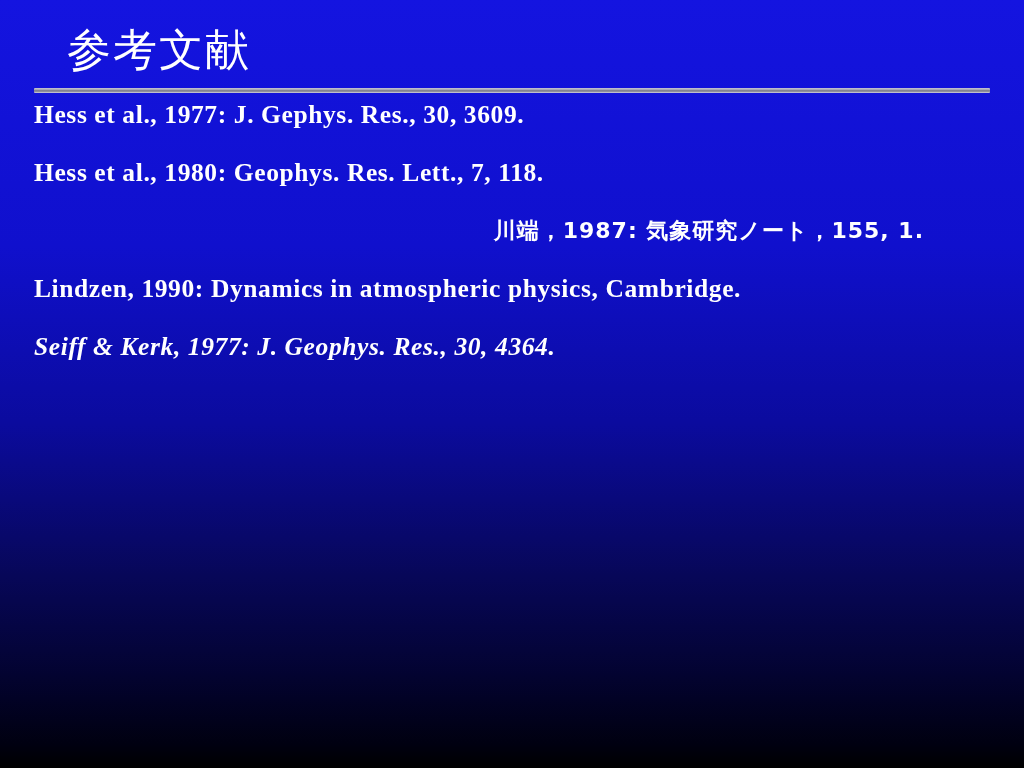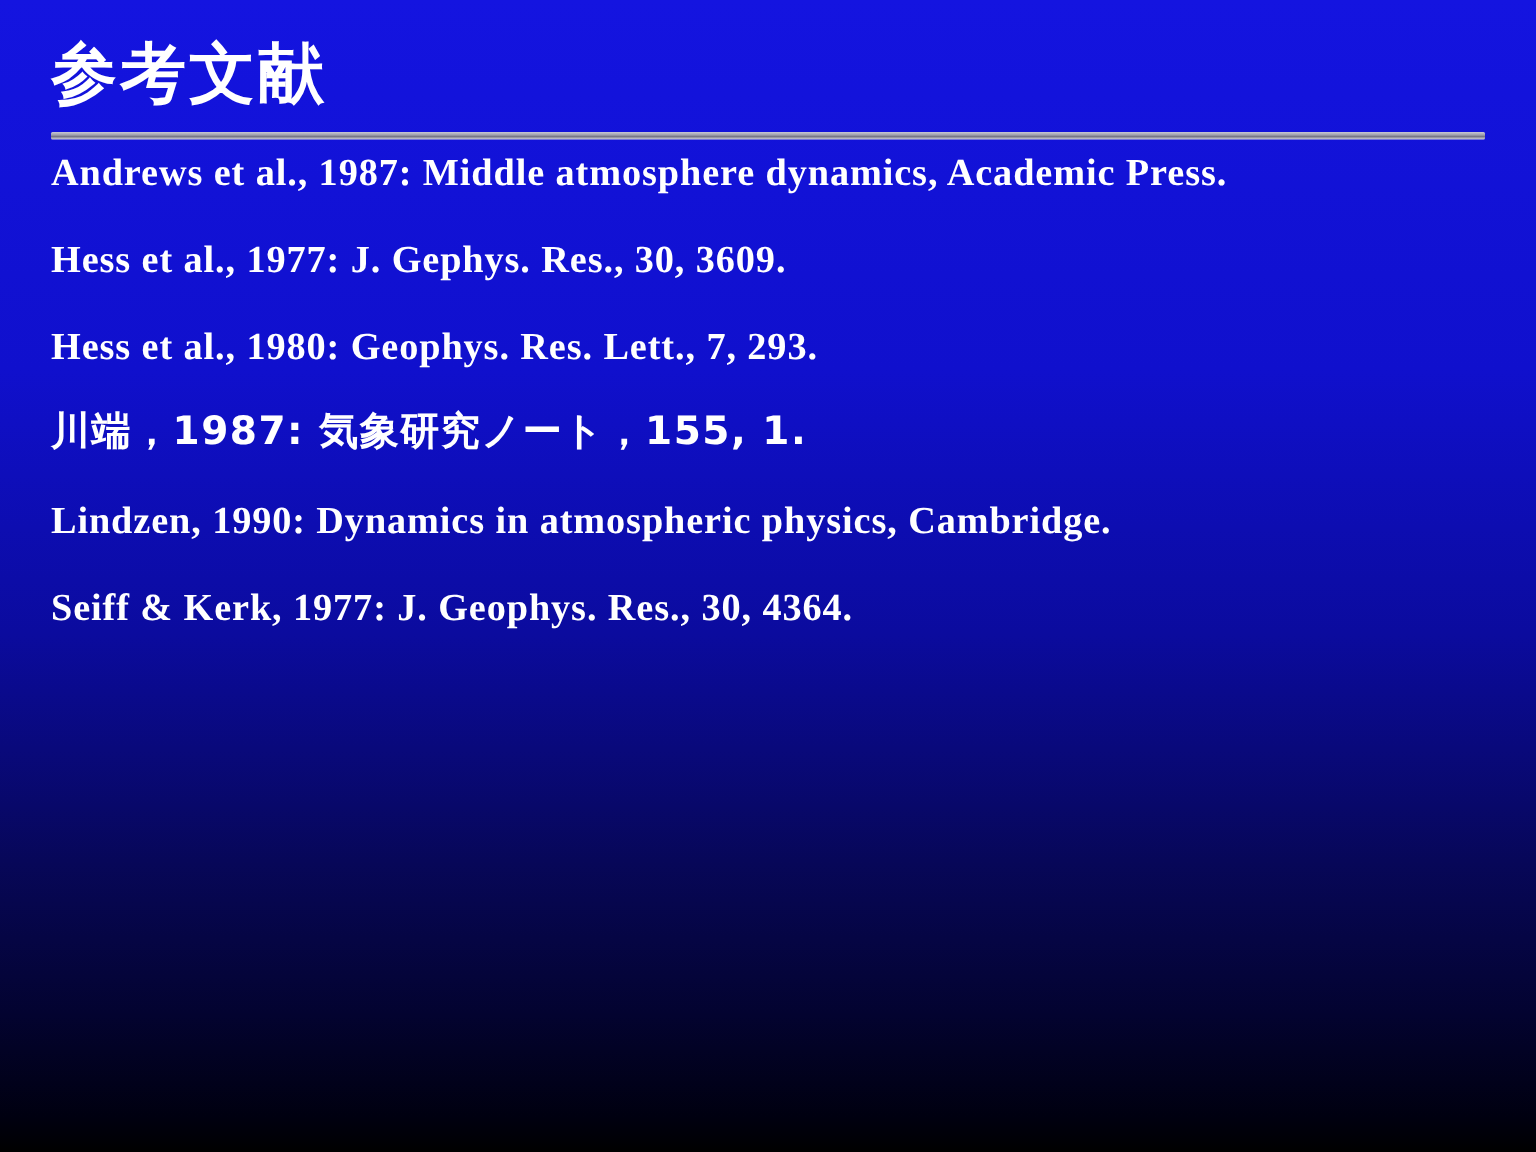--- a/index.html
+++ b/index.html
@@ -24,25 +24,26 @@
   #title-block {
     position: absolute;
     left: 34px;
     top: 22px;
     width: 956px;
     height: 72px;
   }
   #slide-title {
     font-family: "DejaVu Sans", sans-serif;
     font-size: 44px;
-    font-weight: bold;
+    font-weight: normal;
     color: #ffffff;
     line-height: 56px;
     letter-spacing: 2px;
     white-space: nowrap;
+    margin-left: 33px;
   }
   #title-rule {
     position: absolute;
     left: 0;
     top: 66px;
     width: 956px;
     height: 5px;
     background: linear-gradient(to bottom, #c8c8d4 0%, #9a9aa8 45%, #6b6b7a 55%, #d6d6e0 100%);
     border-radius: 1px;
   }
@@ -59,42 +60,41 @@
     font-weight: bold;
     line-height: 33px;
     text-align: justify;
     text-justify: inter-word;
     letter-spacing: 0.6px;
     margin: 0 0 25px 0;
     width: 890px;
   }
   .ref.jp {
     font-family: "DejaVu Sans", sans-serif;
-    font-size: 26px;
+    font-size: 22px;
     font-weight: bold;
     letter-spacing: 1px;
-    text-align: left;
+    text-align: right;
   }
   .ref.wrap {
     text-align: justify;
   }
-  .ref:last-child { margin-bottom: 0; }
+  .ref:last-child { margin-bottom: 0; font-style: italic; }
 </style>
 </head>
 <body>
 
 <div id="slide">
 
   <div id="title-block">
     <div id="slide-title">参考文献</div>
     <div id="title-rule"></div>
   </div>
 
   <div id="body-block">
-    <p class="ref wrap">Andrews et al., 1987: Middle atmosphere dynamics, Academic Press.</p>
     <p class="ref">Hess et al., 1977: J. Gephys. Res., 30, 3609.</p>
-    <p class="ref">Hess et al., 1980: Geophys. Res. Lett., 7, 293.</p>
+    <p class="ref">Hess et al., 1980: Geophys. Res. Lett., 7, 118.</p>
     <p class="ref jp">川端，1987: 気象研究ノート，155, 1.</p>
     <p class="ref">Lindzen, 1990: Dynamics in atmospheric physics, Cambridge.</p>
     <p class="ref">Seiff &amp; Kerk, 1977: J. Geophys. Res., 30, 4364.</p>
   </div>
 
 </div>
 
 </body></html>

